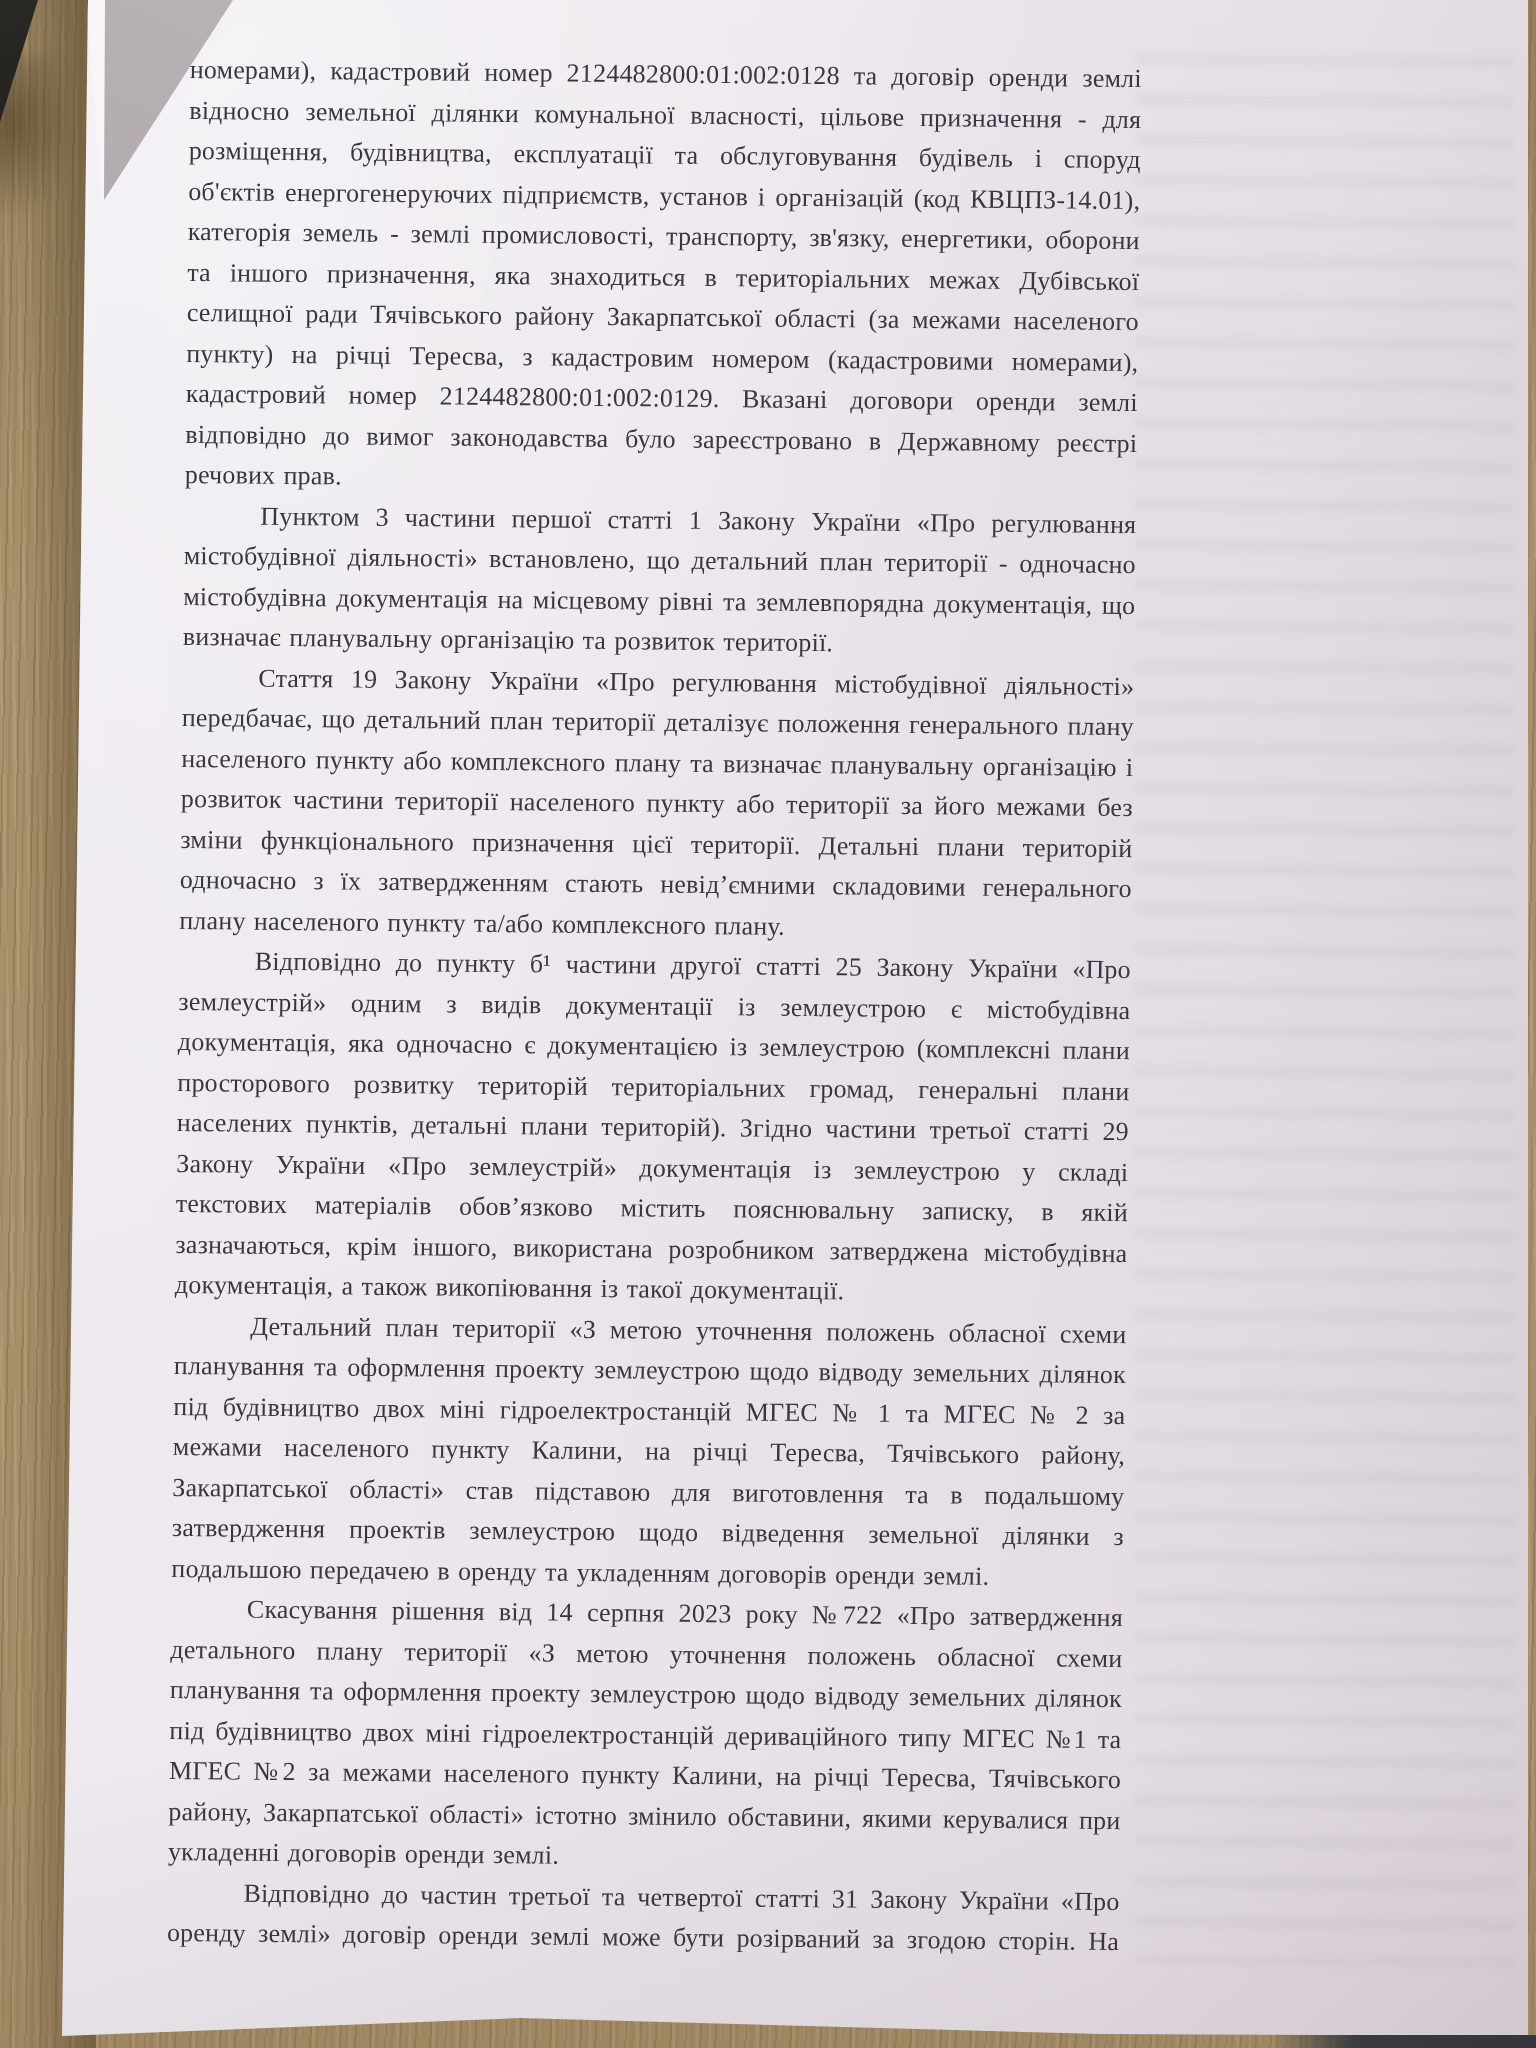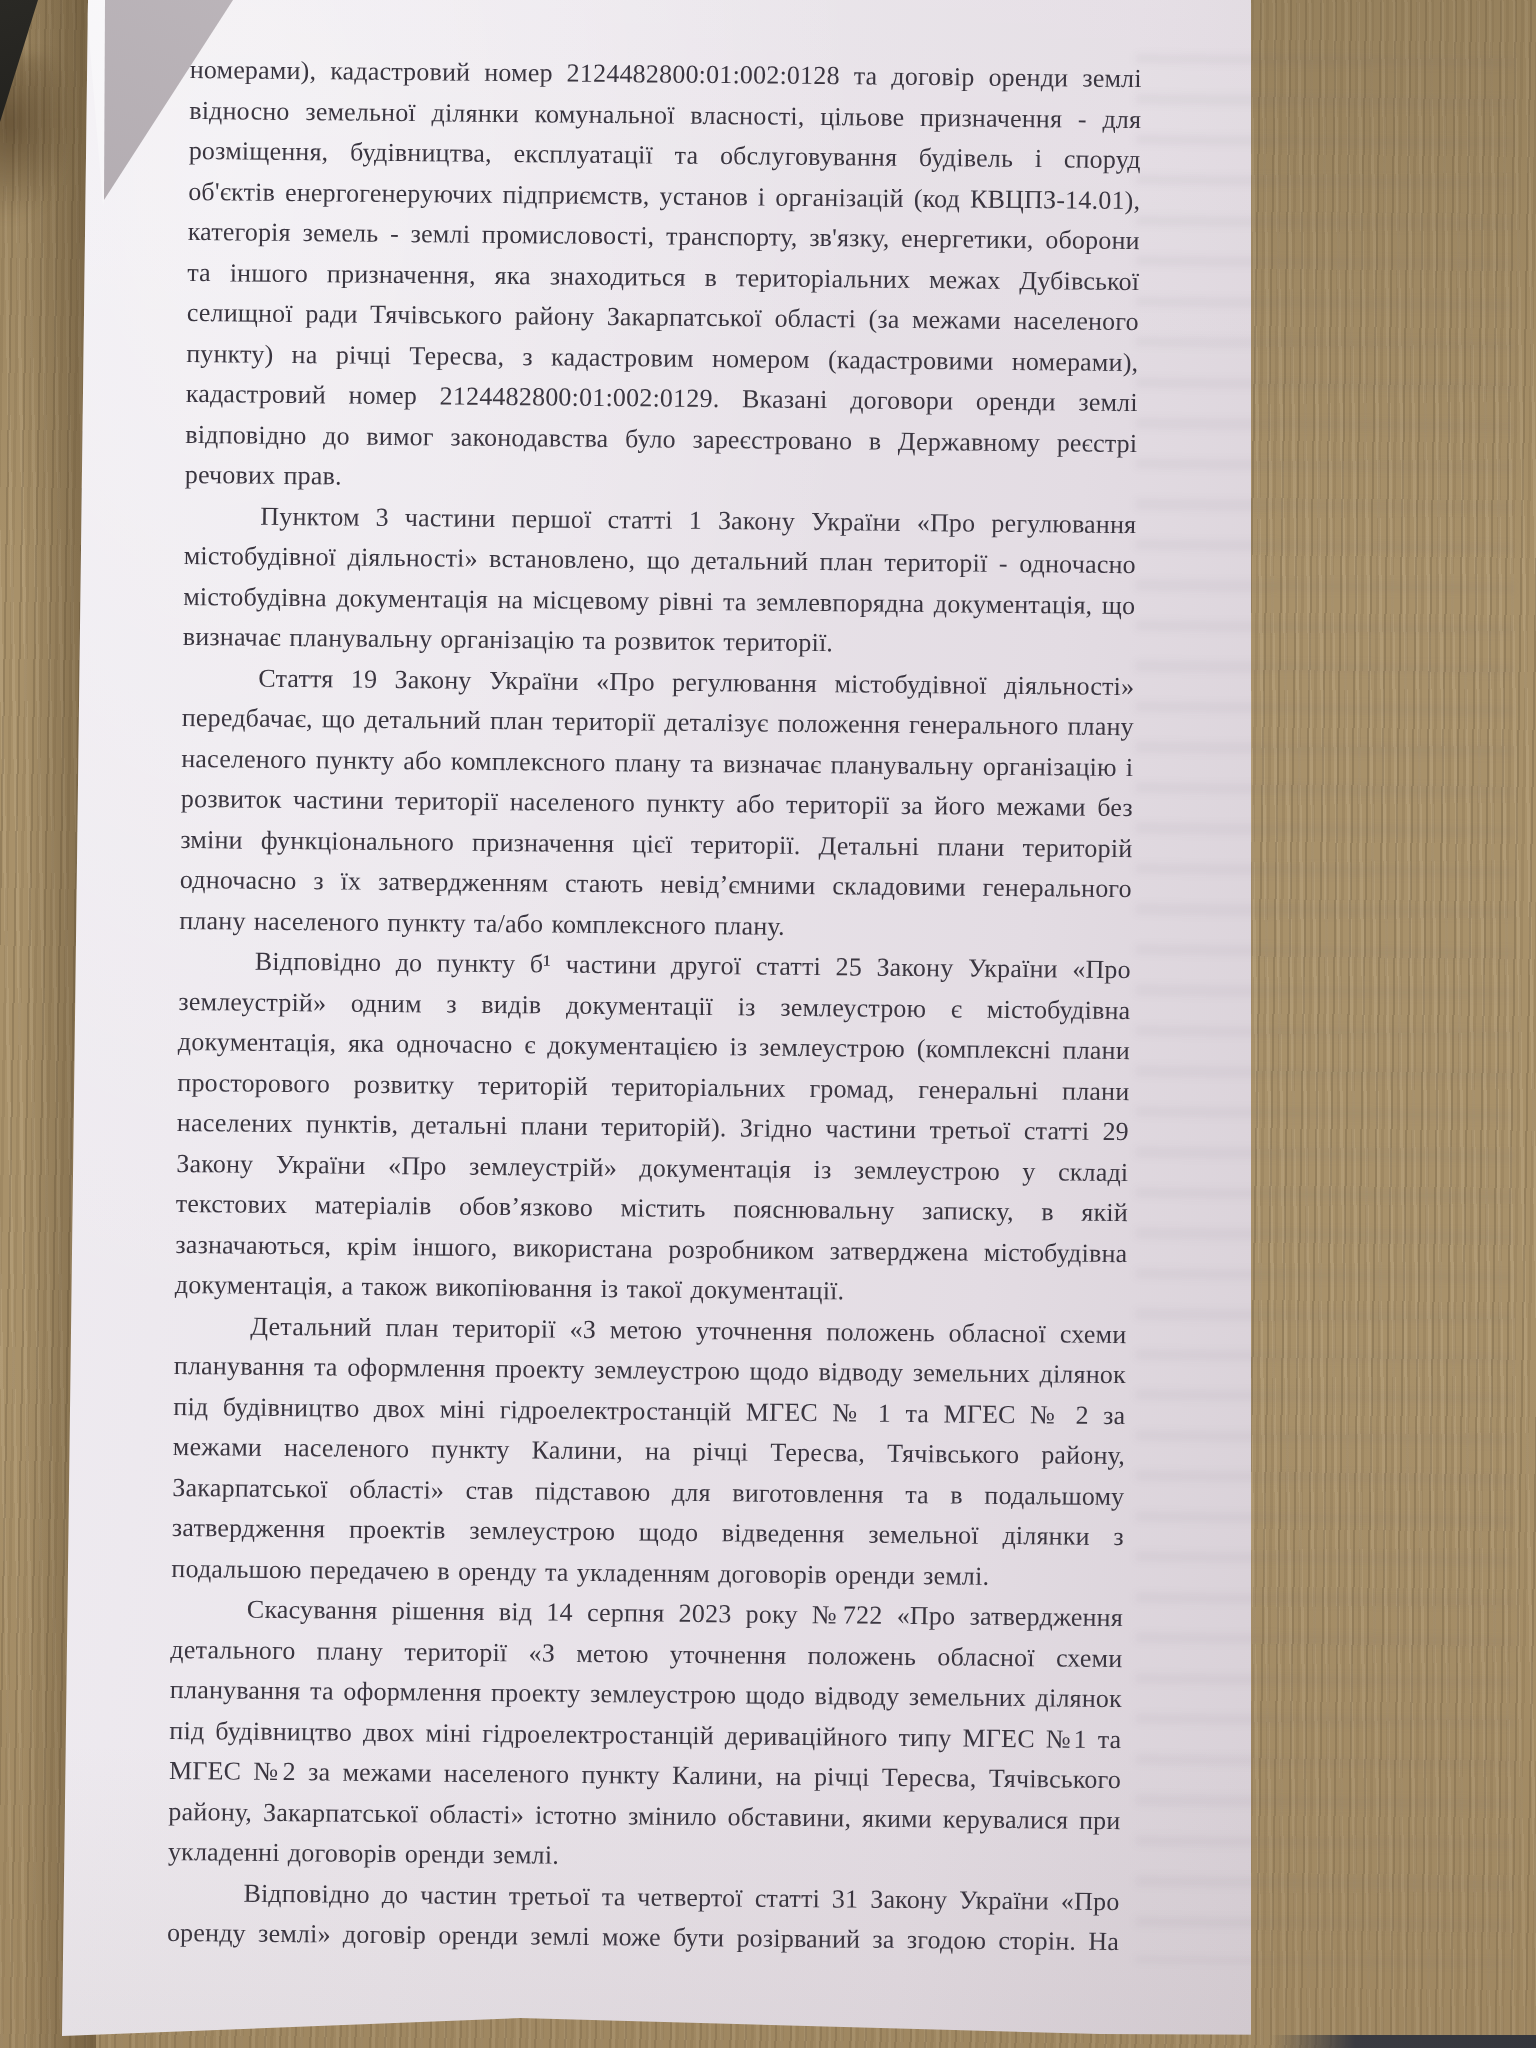--- a/index.html
+++ b/index.html
@@ -11,21 +11,21 @@
     background-image:
       linear-gradient(180deg, rgba(110,92,62,0.30), rgba(0,0,0,0) 28%, rgba(0,0,0,0) 66%, rgba(135,110,75,0.28)),
       repeating-linear-gradient(91deg, rgba(70,55,35,0.20) 0 2px, rgba(0,0,0,0) 2px 6px, rgba(95,75,48,0.12) 6px 9px, rgba(0,0,0,0) 9px 15px),
       repeating-linear-gradient(89deg, rgba(255,240,210,0.10) 0 3px, rgba(0,0,0,0) 3px 12px);
   }
   .edge-shadow{
     position:absolute;left:22px;top:0;width:74px;height:2048px;z-index:1;
     background:linear-gradient(to right, rgba(0,0,0,0) 0%, rgba(58,42,20,0.28) 70%, rgba(58,42,20,0.40) 100%);
   }
   .paper{
-    position:absolute;left:0;top:0;width:1251px;height:2048px;z-index:2;
+    position:absolute;left:0;top:0;width:1528px;height:2048px;z-index:2;
     clip-path:polygon(88px 0px, 1536px 0px, 1536px 2036px, 1100px 2034px, 520px 2018px, 62px 2036px);
     background:linear-gradient(97deg,#f0edf2 0%, #eae5eb 42%, #e3dce3 76%, #d8d0d7 100%);
   }
   .paper .sheen{
     position:absolute;inset:0;
     background:radial-gradient(ellipse at 18% 8%, rgba(255,255,255,0.35), rgba(255,255,255,0) 45%),
                linear-gradient(180deg, rgba(255,255,255,0.10), rgba(0,0,0,0) 20%, rgba(0,0,0,0) 85%, rgba(120,105,95,0.08));
   }
   .fold-white{
     position:absolute;inset:0;

